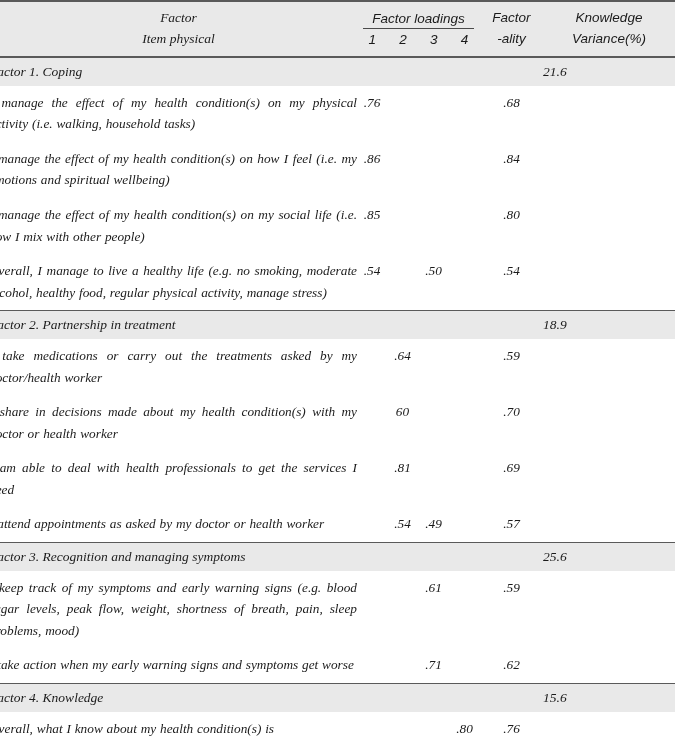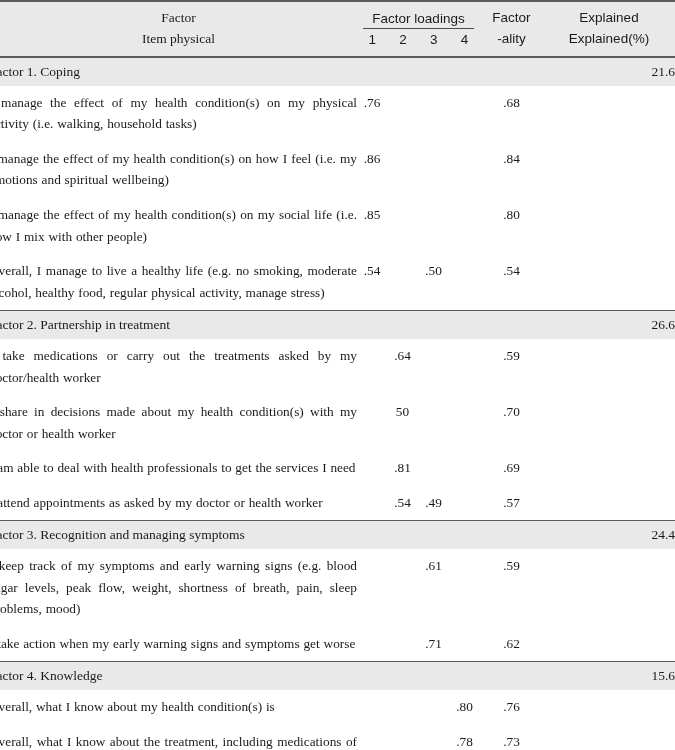--- a/index.html
+++ b/index.html
@@ -13,20 +13,21 @@
     overflow: hidden;
     font-family: "Liberation Serif", "DejaVu Serif", serif;
     color: #1b1b1b;
   }
 
   #table-root {
     position: relative;
     width: 601px;
     height: 750px;
     box-sizing: border-box;
+    font-style: italic;
   }
 
   table.factor-table {
     width: 675px;
     border-collapse: collapse;
     table-layout: fixed;
   }
 
   
   col.c-item   { width: 357px; }
@@ -91,21 +92,21 @@
     font-size: 13.5px;
     padding: 6px 0 6px 0;
     border-top: 1.5px solid #5a5a5a;
   }
   tr.section-row td.sec-label {
     padding-left: 0;
     text-align: left;
     white-space: nowrap;
   }
   tr.section-row td.sec-var {
-    text-align: right;
+    text-align: left;
   }
 
   
   tr.section-row.first td { border-top: none; }
 
   
   tr.item-row td {
     background: #ffffff;
     font-size: 13.3px;
     line-height: 1.62;
@@ -164,22 +165,22 @@
           </div>
         </td>
         <td class="head-top-rule head-bottom-rule">
           <div class="hdr-stack hdr-sans">
             <span class="hdr-line">Factor</span>
             <span class="hdr-line">-ality</span>
           </div>
         </td>
         <td class="head-top-rule head-bottom-rule">
           <div class="hdr-stack hdr-sans">
-            <span class="hdr-line">Explained</span>
-            <span class="hdr-line">Explained(%)</span>
+            <span class="hdr-line">Knowledge</span>
+            <span class="hdr-line">Variance(%)</span>
           </div>
         </td>
       </tr>
     </thead>
 
     <tbody id="table-body">
         <tr class="section-row first">
           <td class="sec-label" colspan="6">
             <span class="crop-shift">Factor 1. Coping</span>
           </td>
@@ -226,39 +227,39 @@
           <td class="num"></td>
           <td class="num">.50</td>
           <td class="num"></td>
           <td class="num">.54</td>
           <td class="num"></td>
         </tr>
         <tr class="section-row">
           <td class="sec-label" colspan="6">
             <span class="crop-shift">Factor 2. Partnership in treatment</span>
           </td>
-          <td class="sec-var">26.6</td>
+          <td class="sec-var">18.9</td>
         </tr>
         <tr class="item-row">
           <td class="item-text">
             <span class="crop-shift">I take medications or carry out the treatments asked by my doctor/health worker</span>
           </td>
           <td class="num"></td>
           <td class="num">.64</td>
           <td class="num"></td>
           <td class="num"></td>
           <td class="num">.59</td>
           <td class="num"></td>
         </tr>
         <tr class="item-row">
           <td class="item-text">
             <span class="crop-shift">I share in decisions made about my health condition(s) with my doctor or health worker</span>
           </td>
           <td class="num"></td>
-          <td class="num"><span class="drop">50</span></td>
+          <td class="num"><span class="drop">60</span></td>
           <td class="num"></td>
           <td class="num"></td>
           <td class="num">.70</td>
           <td class="num"></td>
         </tr>
         <tr class="item-row">
           <td class="item-text">
             <span class="crop-shift">I am able to deal with health professionals to get the services I need</span>
           </td>
           <td class="num"></td>
@@ -276,21 +277,21 @@
           <td class="num">.54</td>
           <td class="num">.49</td>
           <td class="num"></td>
           <td class="num">.57</td>
           <td class="num"></td>
         </tr>
         <tr class="section-row">
           <td class="sec-label" colspan="6">
             <span class="crop-shift">Factor 3. Recognition and managing symptoms</span>
           </td>
-          <td class="sec-var">24.4</td>
+          <td class="sec-var">25.6</td>
         </tr>
         <tr class="item-row">
           <td class="item-text">
             <span class="crop-shift">I keep track of my symptoms and early warning signs (e.g. blood sugar levels, peak flow, weight, shortness of breath, pain, sleep problems, mood)</span>
           </td>
           <td class="num"></td>
           <td class="num"></td>
           <td class="num">.61</td>
           <td class="num"></td>
           <td class="num">.59</td>

